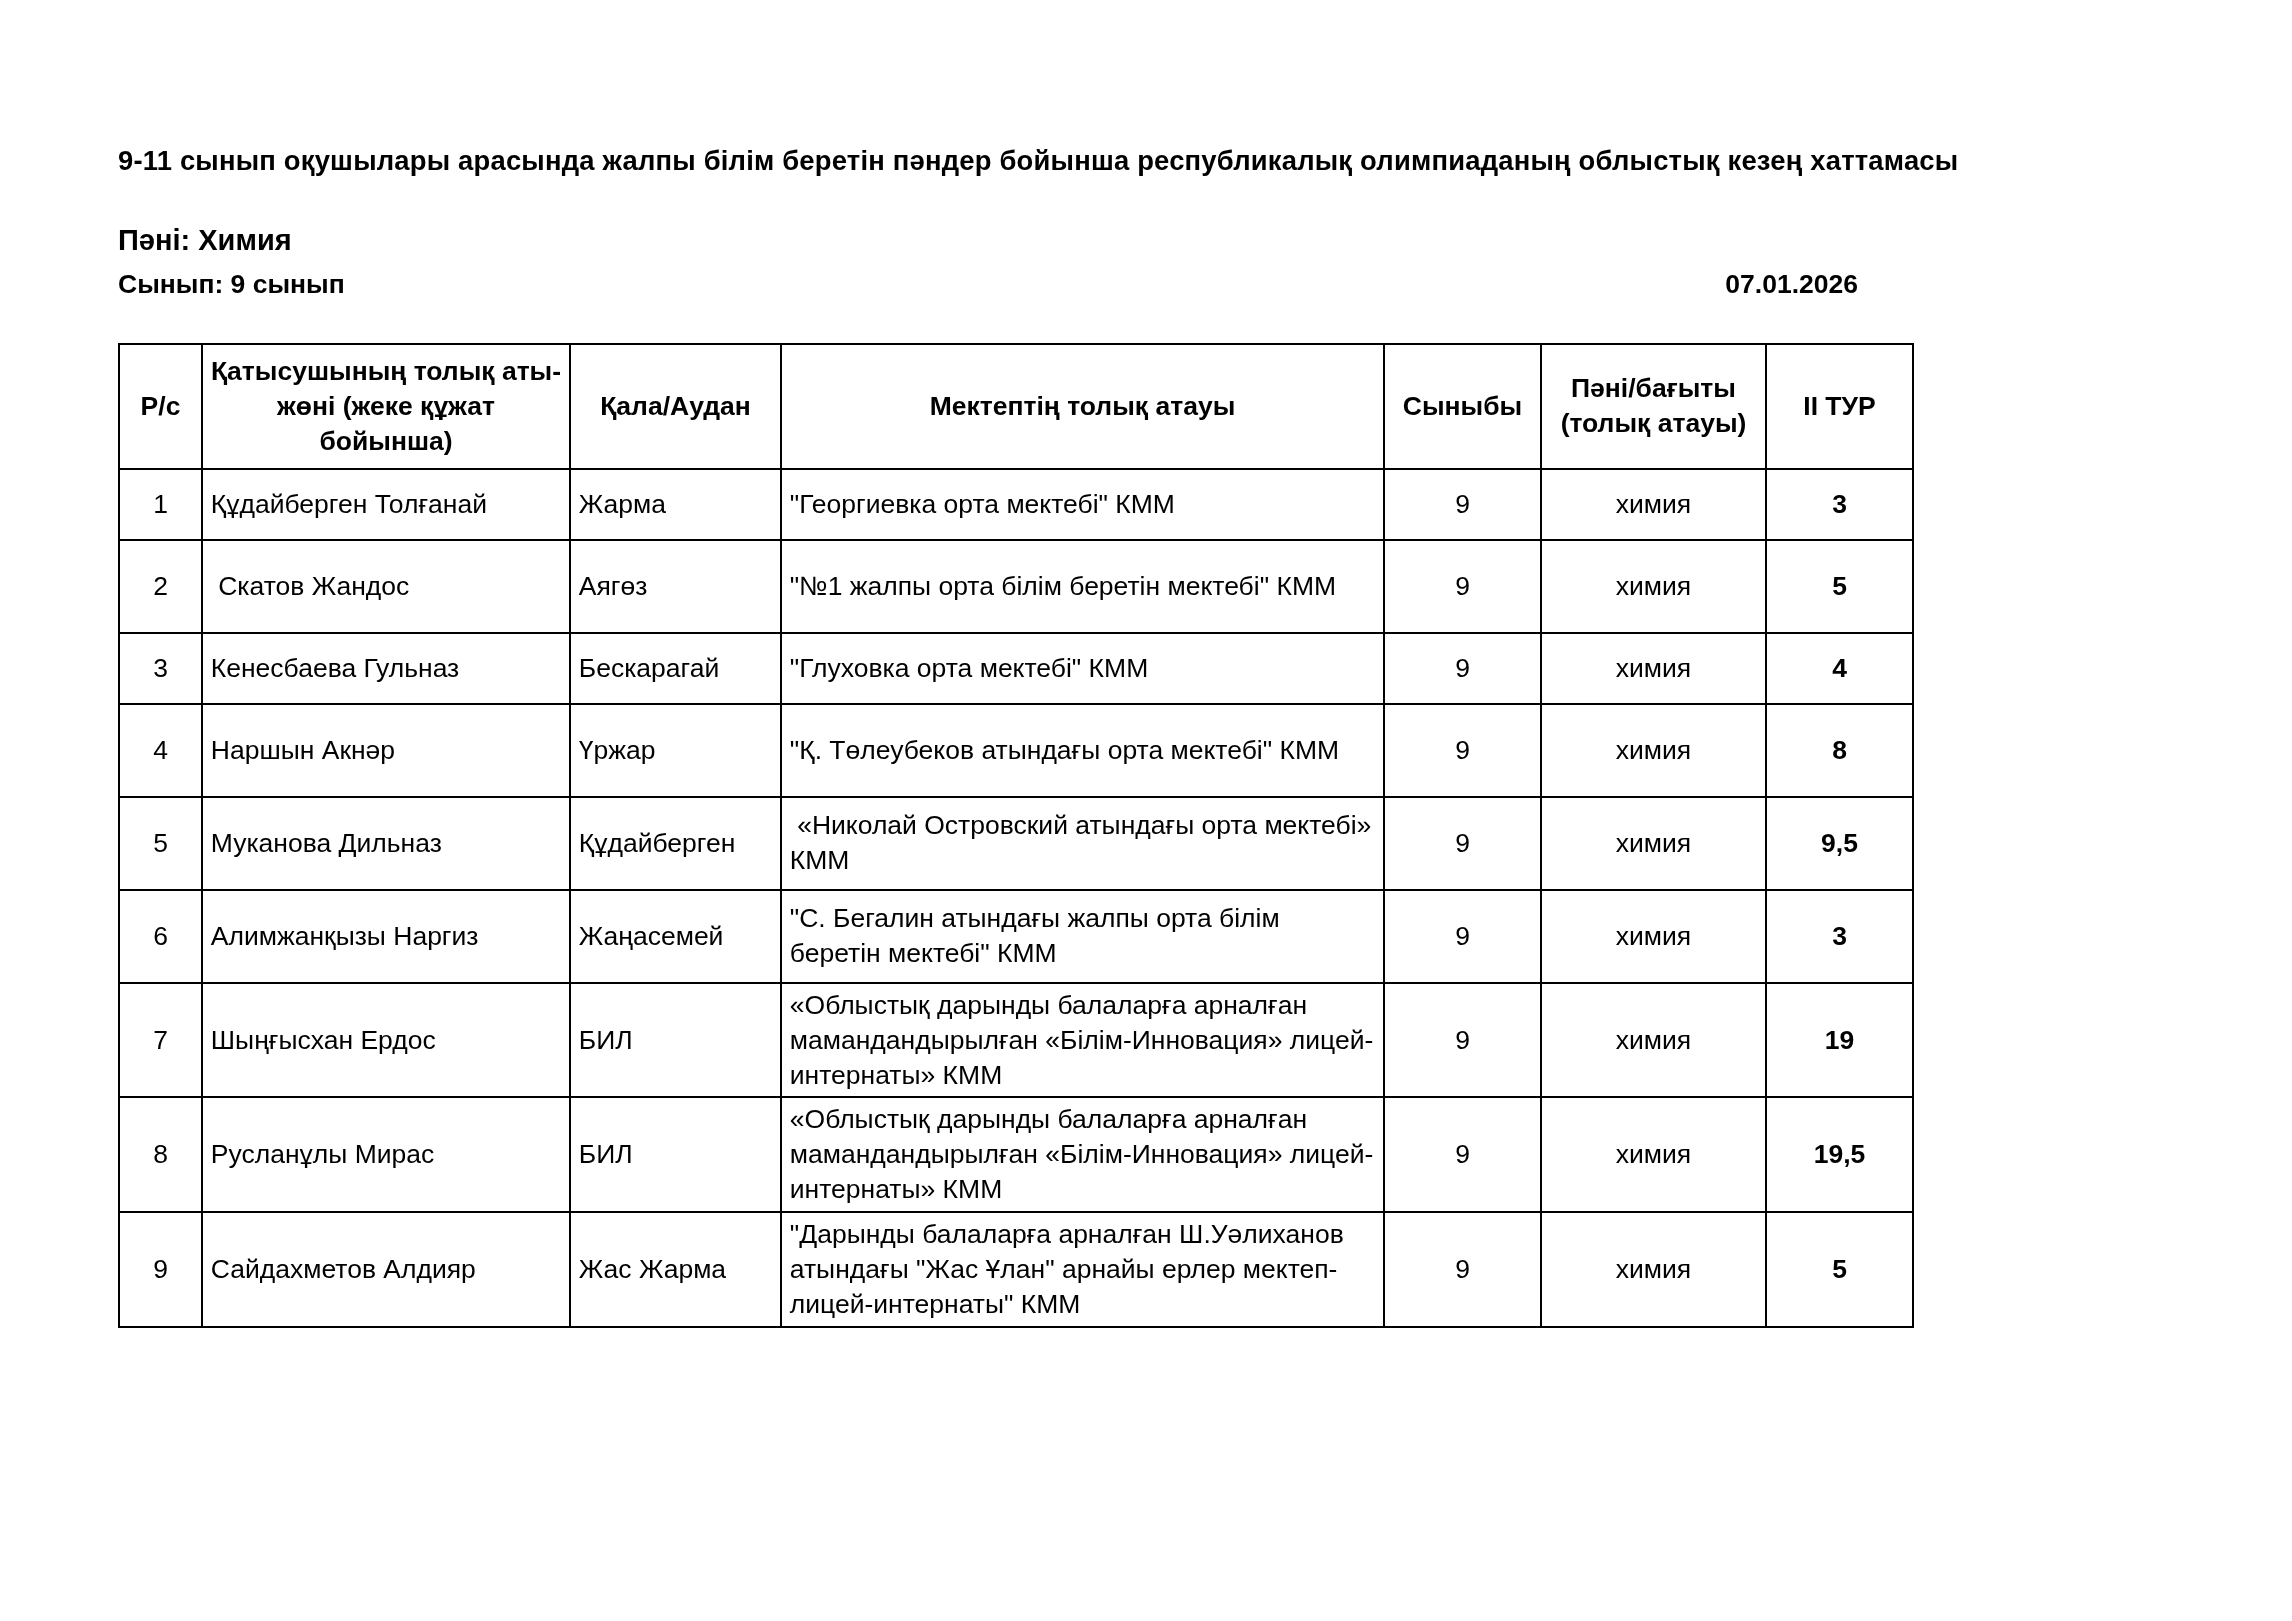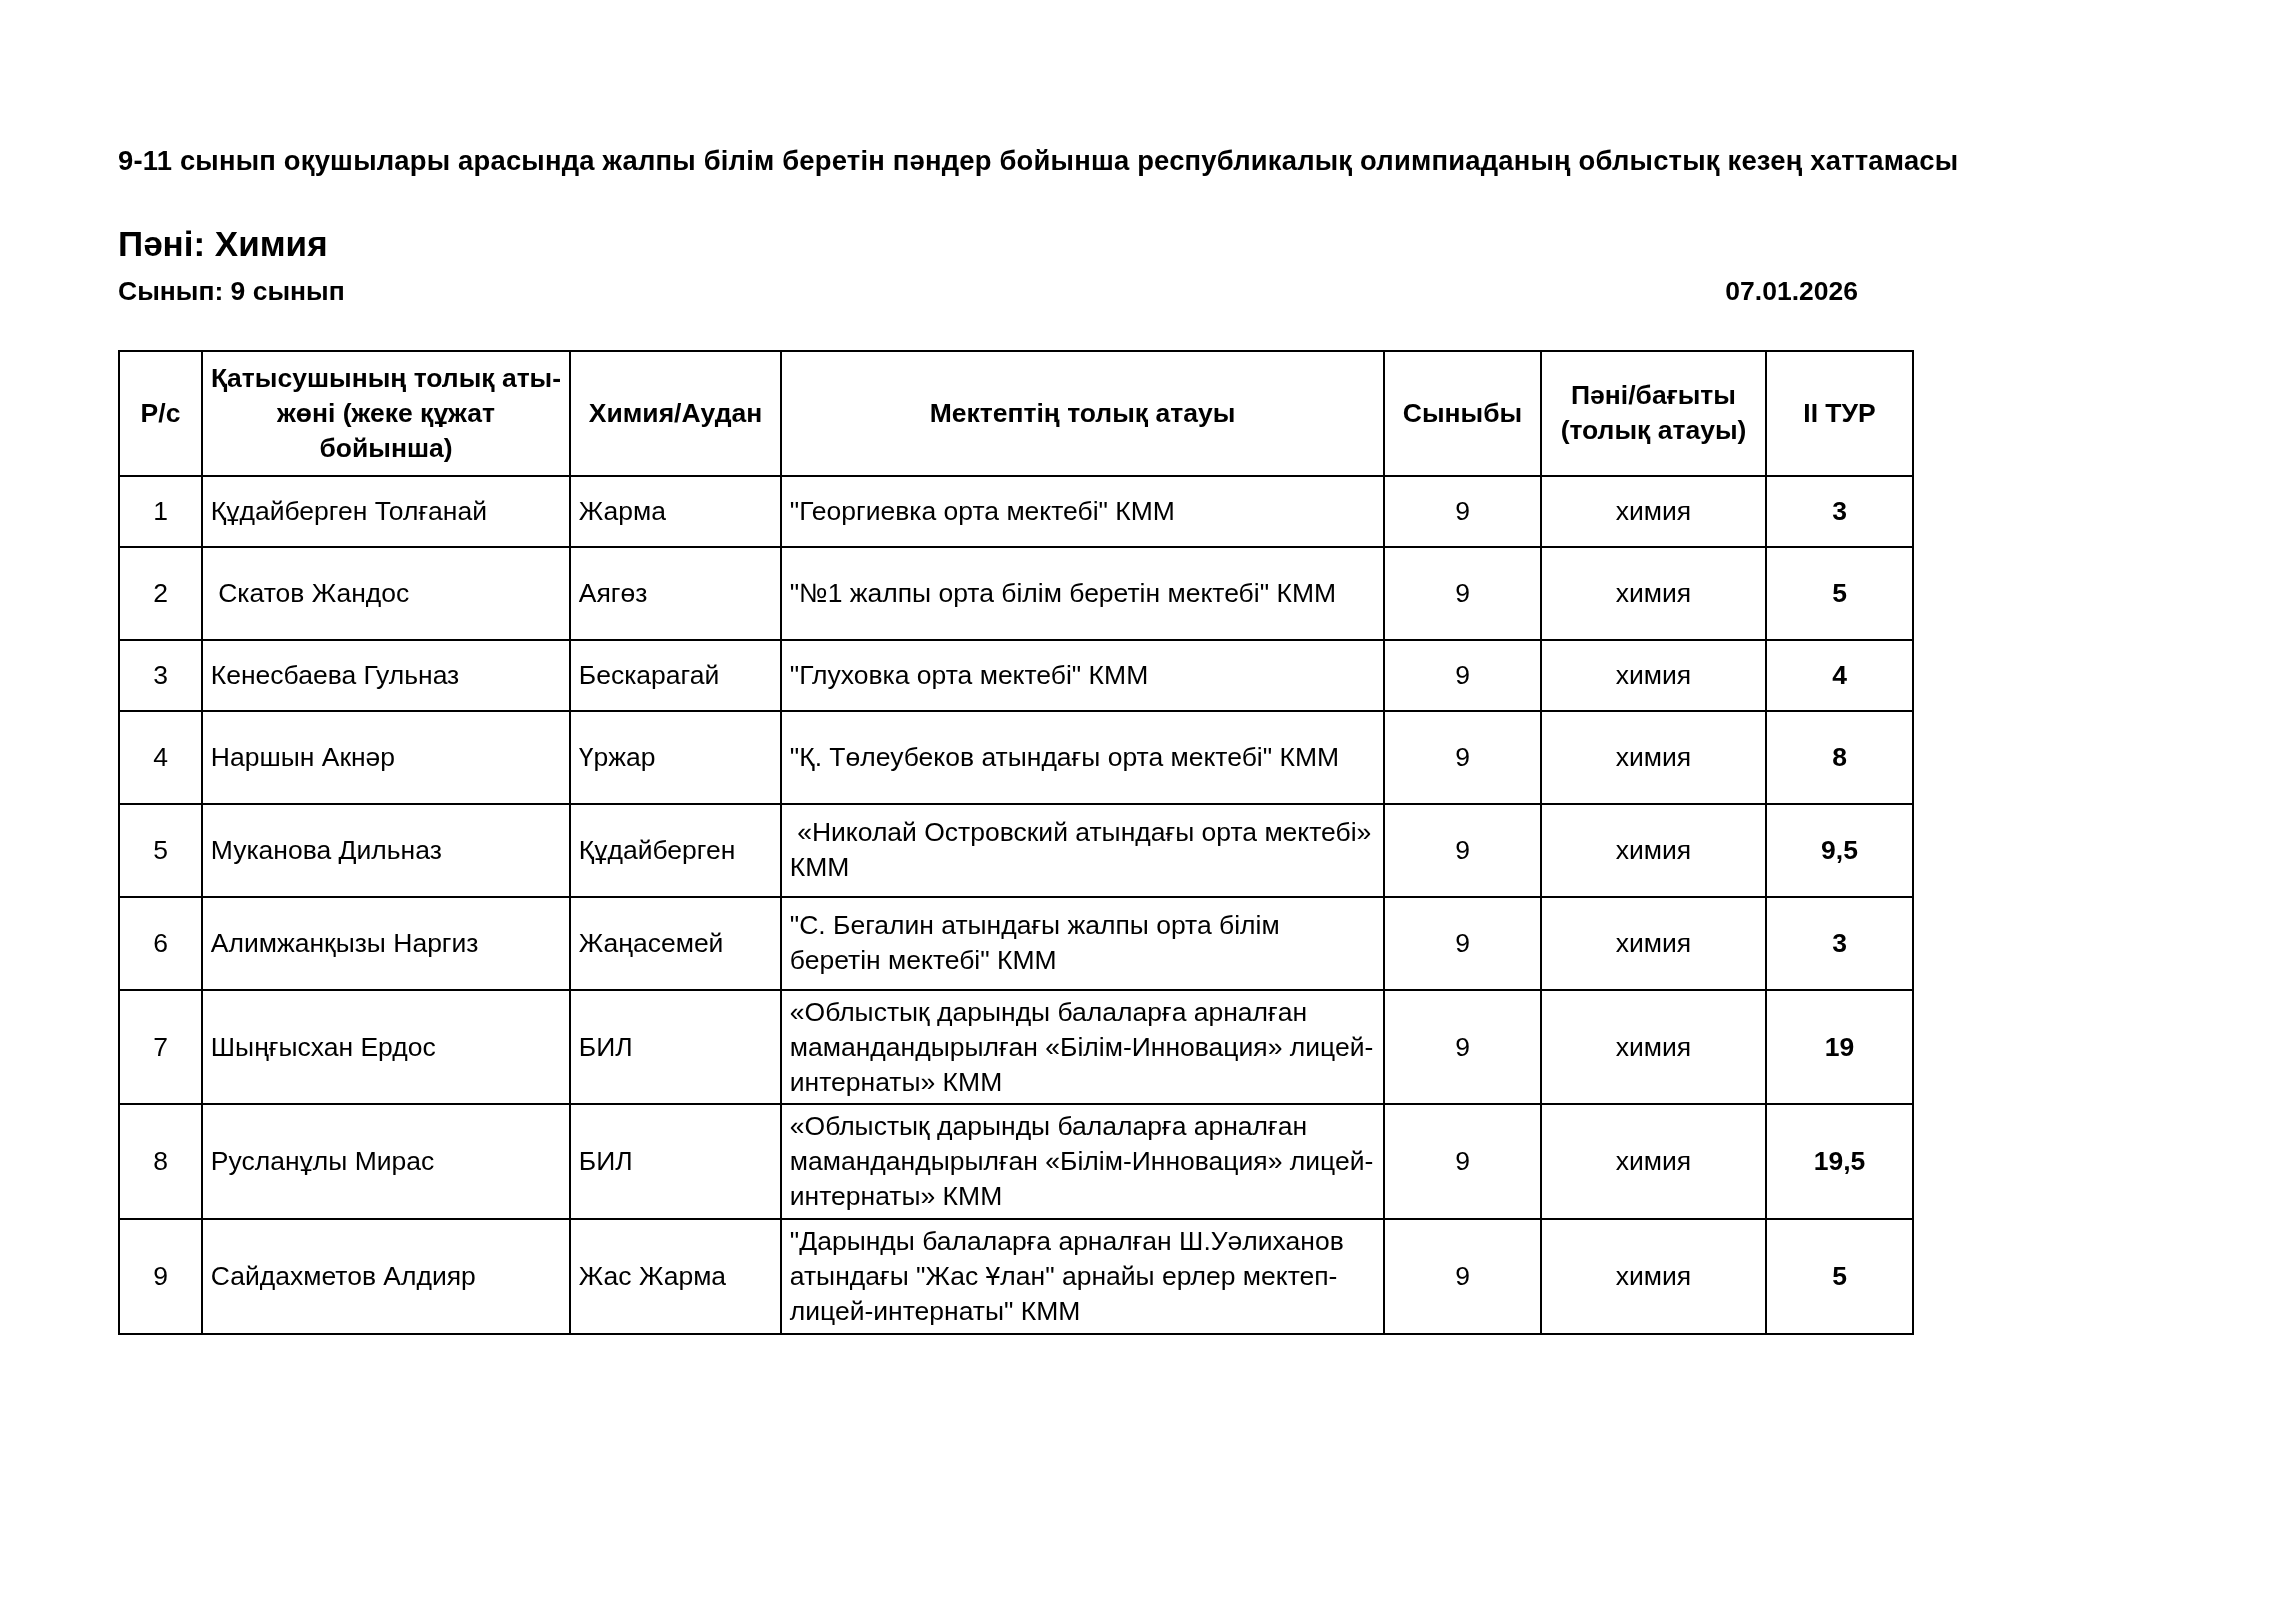--- a/index.html
+++ b/index.html
@@ -22,21 +22,21 @@
     font-size: 27.4px;
     font-weight: bold;
     white-space: nowrap;
     letter-spacing: 0.2px;
   }
   .meta {
     width: 1794px;
   }
   .meta-subject {
     margin: 47px 0 12px 0;
-    font-size: 35px;
+    font-size: 29px;
     font-weight: bold;
   }
   .meta-row {
     display: flex;
     justify-content: space-between;
     align-items: baseline;
     margin-top: 10px;
     font-size: 26.5px;
     font-weight: bold;
   }
@@ -96,21 +96,21 @@
       <col style="width:211px">
       <col style="width:603px">
       <col style="width:157px">
       <col style="width:225px">
       <col style="width:147px">
     </colgroup>
     <thead>
       <tr>
         <th>Р/с</th>
         <th>Қатысушының толық аты-жөні (жеке құжат бойынша)</th>
-        <th>Химия/Аудан</th>
+        <th>Қала/Аудан</th>
         <th>Мектептің толық атауы</th>
         <th>Сыныбы</th>
         <th>Пәні/бағыты (толық атауы)</th>
         <th>II ТУР</th>
       </tr>
     </thead>
     <tbody>
   <tr>
     <td class="c-num">1</td>
     <td class="c-name">Құдайберген Толғанай</td>

